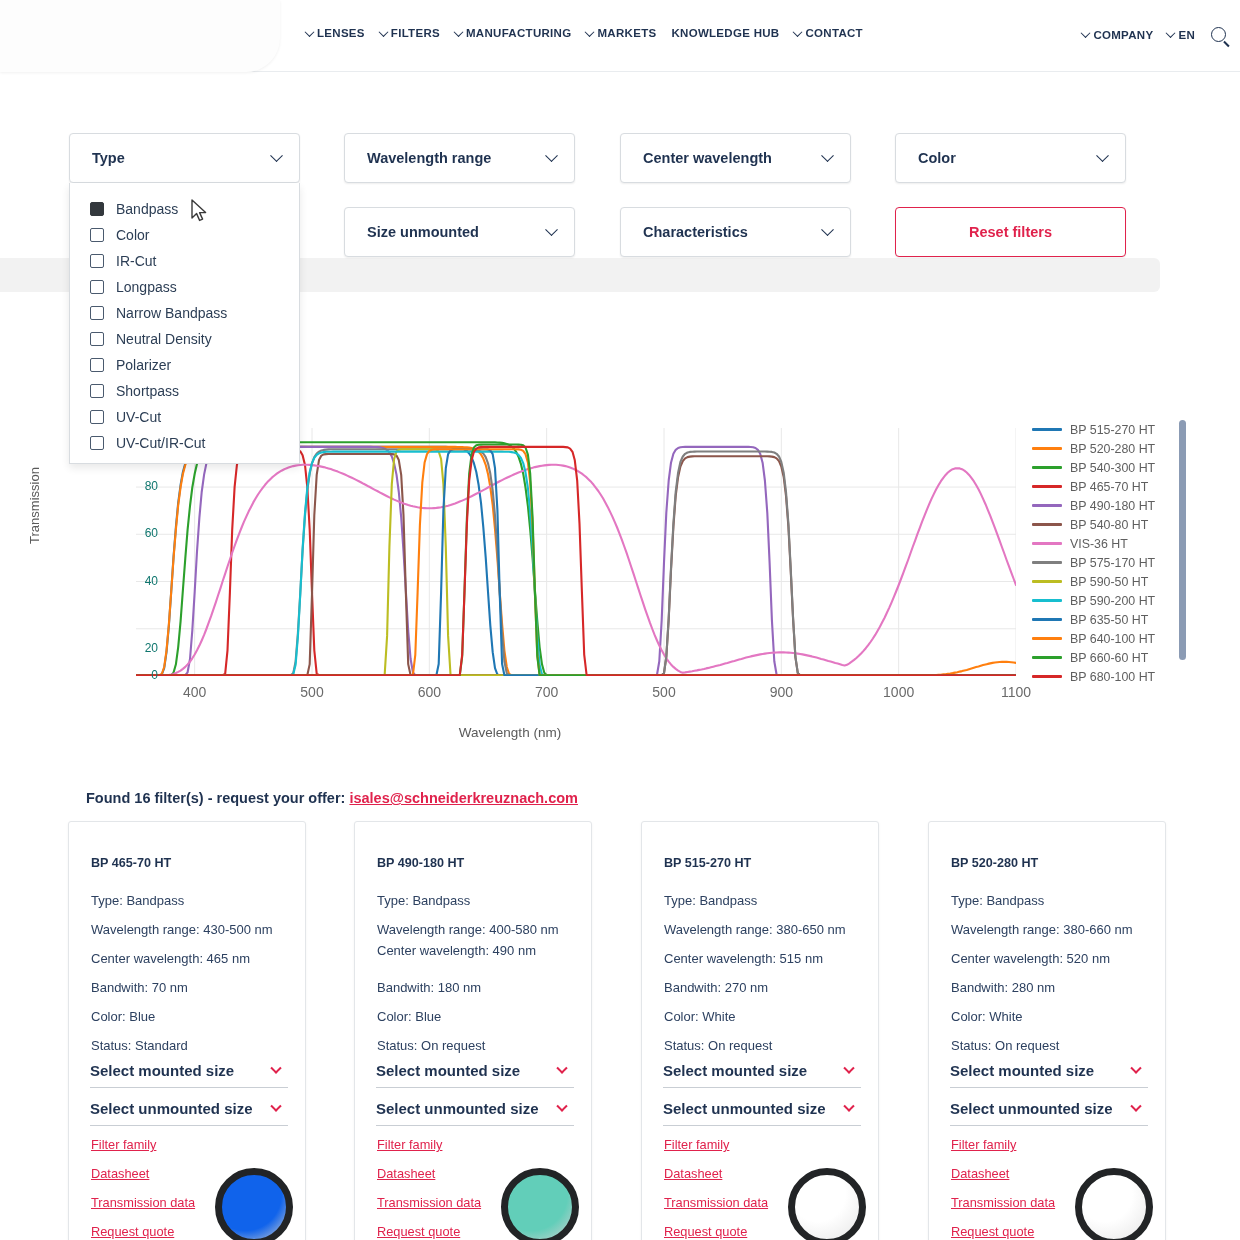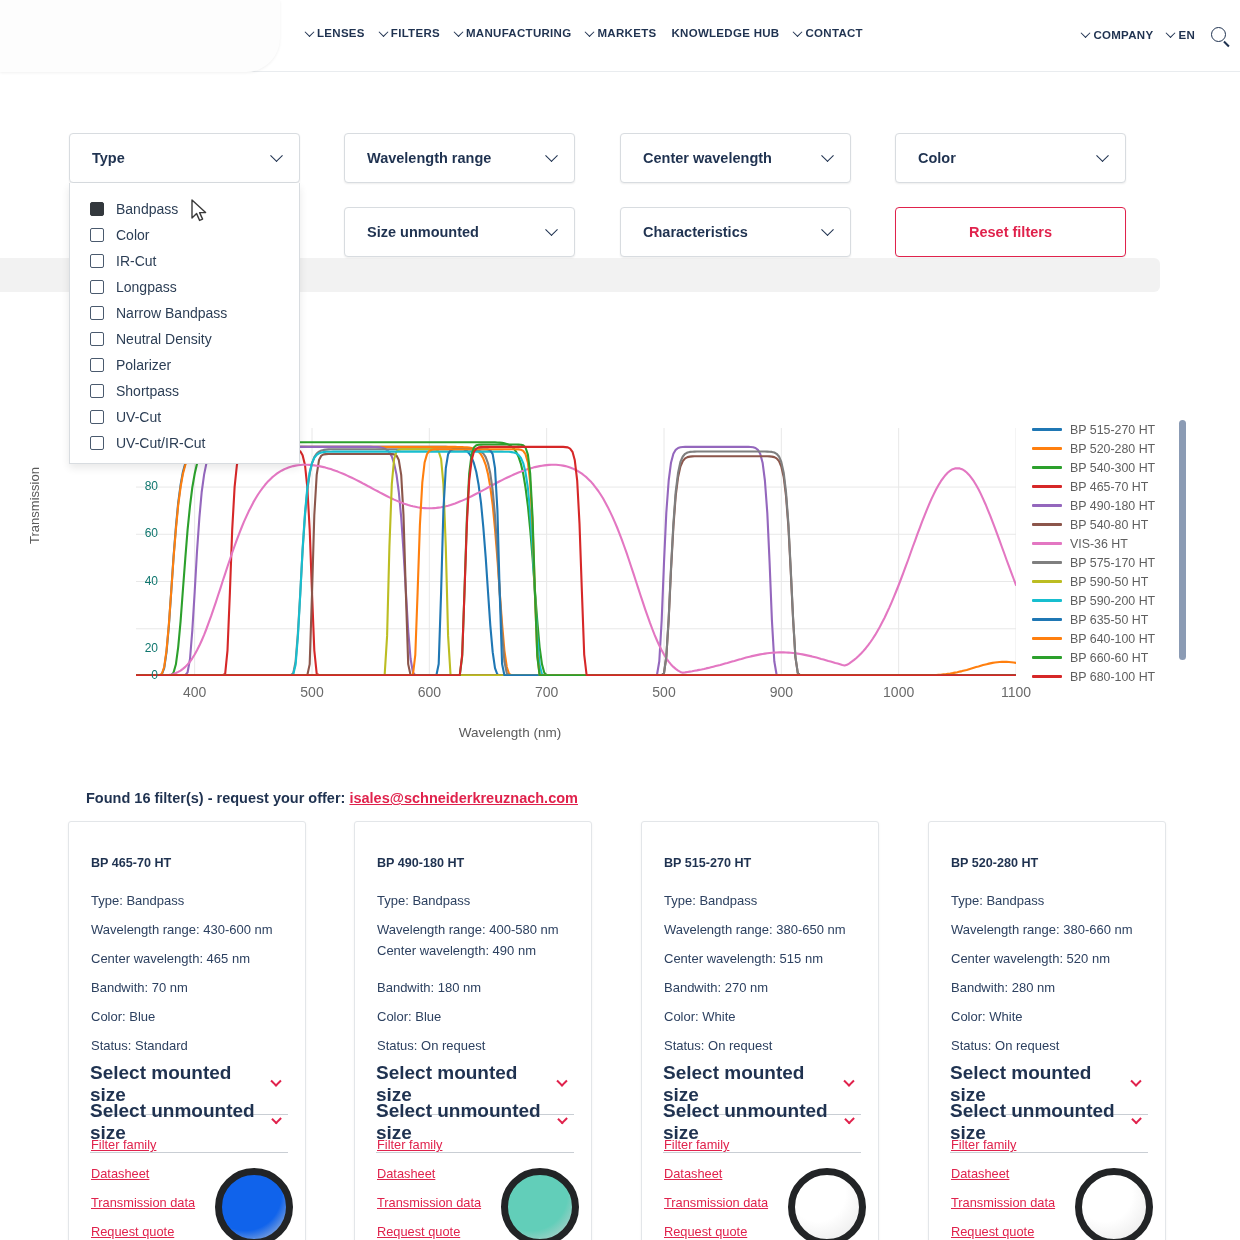--- a/index.html
+++ b/index.html
@@ -157,21 +157,21 @@
   #card-3 { left: 928px; }
 
   .card .ctitle { position: absolute; left: 22px; top: 34px;
                   font-size: 12.6px; font-weight: bold; color: #1f3250; }
   .card .crow { position: absolute; left: 22px; font-size: 13px; color: #2d4160; }
   .card .crow:nth-of-type(1) { }
   .sel { position: absolute; left: 21px; width: 198px;
          border-bottom: 1px solid #c9ced4; padding-bottom: 8px;
          display: flex; align-items: center; justify-content: space-between;
          cursor: pointer; }
-  .sel .stxt { font-size: 19px; font-weight: bold; color: #1f3250; }
+  .sel .stxt { font-size: 15px; font-weight: bold; color: #1f3250; }
   .schev { width: 8px; height: 8px; border-right: 2px solid #e0224c;
            border-bottom: 2px solid #e0224c;
            transform: rotate(45deg) translate(-2px,-2px); margin-right: 8px; }
   .clink { position: absolute; left: 22px; font-size: 12.8px; color: #e0224c;
            text-decoration: underline; cursor: pointer; }
   .swatch { position: absolute; right: 12px; bottom: 4px;
             width: 78px; height: 78px; border-radius: 50%;
             border: 7px solid #222426; }
 </style>
 </head>
@@ -400,21 +400,21 @@
     <div class="xtick" style="left: 1016px;">1100</div>
   </div>
 
 <div id="found">
   <span>Found 16 filter(s) - request your offer: </span><a href="#">isales@schneiderkreuznach.com</a>
 </div>
 
 <div class="card" id="card-0">
     <div class="ctitle">BP 465-70 HT</div>
     <div class="crow" style="top: 71px;">Type: Bandpass</div>
-    <div class="crow" style="top: 100px;">Wavelength range: 430-600 nm</div>
+    <div class="crow" style="top: 100px;">Wavelength range: 430-500 nm</div>
     <div class="crow" style="top: 129px;">Center wavelength: 465 nm</div>
     <div class="crow" style="top: 158px;">Bandwith: 70 nm</div>
     <div class="crow" style="top: 187px;">Color: Blue</div>
     <div class="crow" style="top: 216px;">Status: Standard</div>
     <div class="sel" style="top: 240px;">
       <span class="stxt">Select mounted size</span>
       <span class="schev"></span>
     </div>
     <div class="sel" style="top: 278px;">
       <span class="stxt">Select unmounted size</span>

